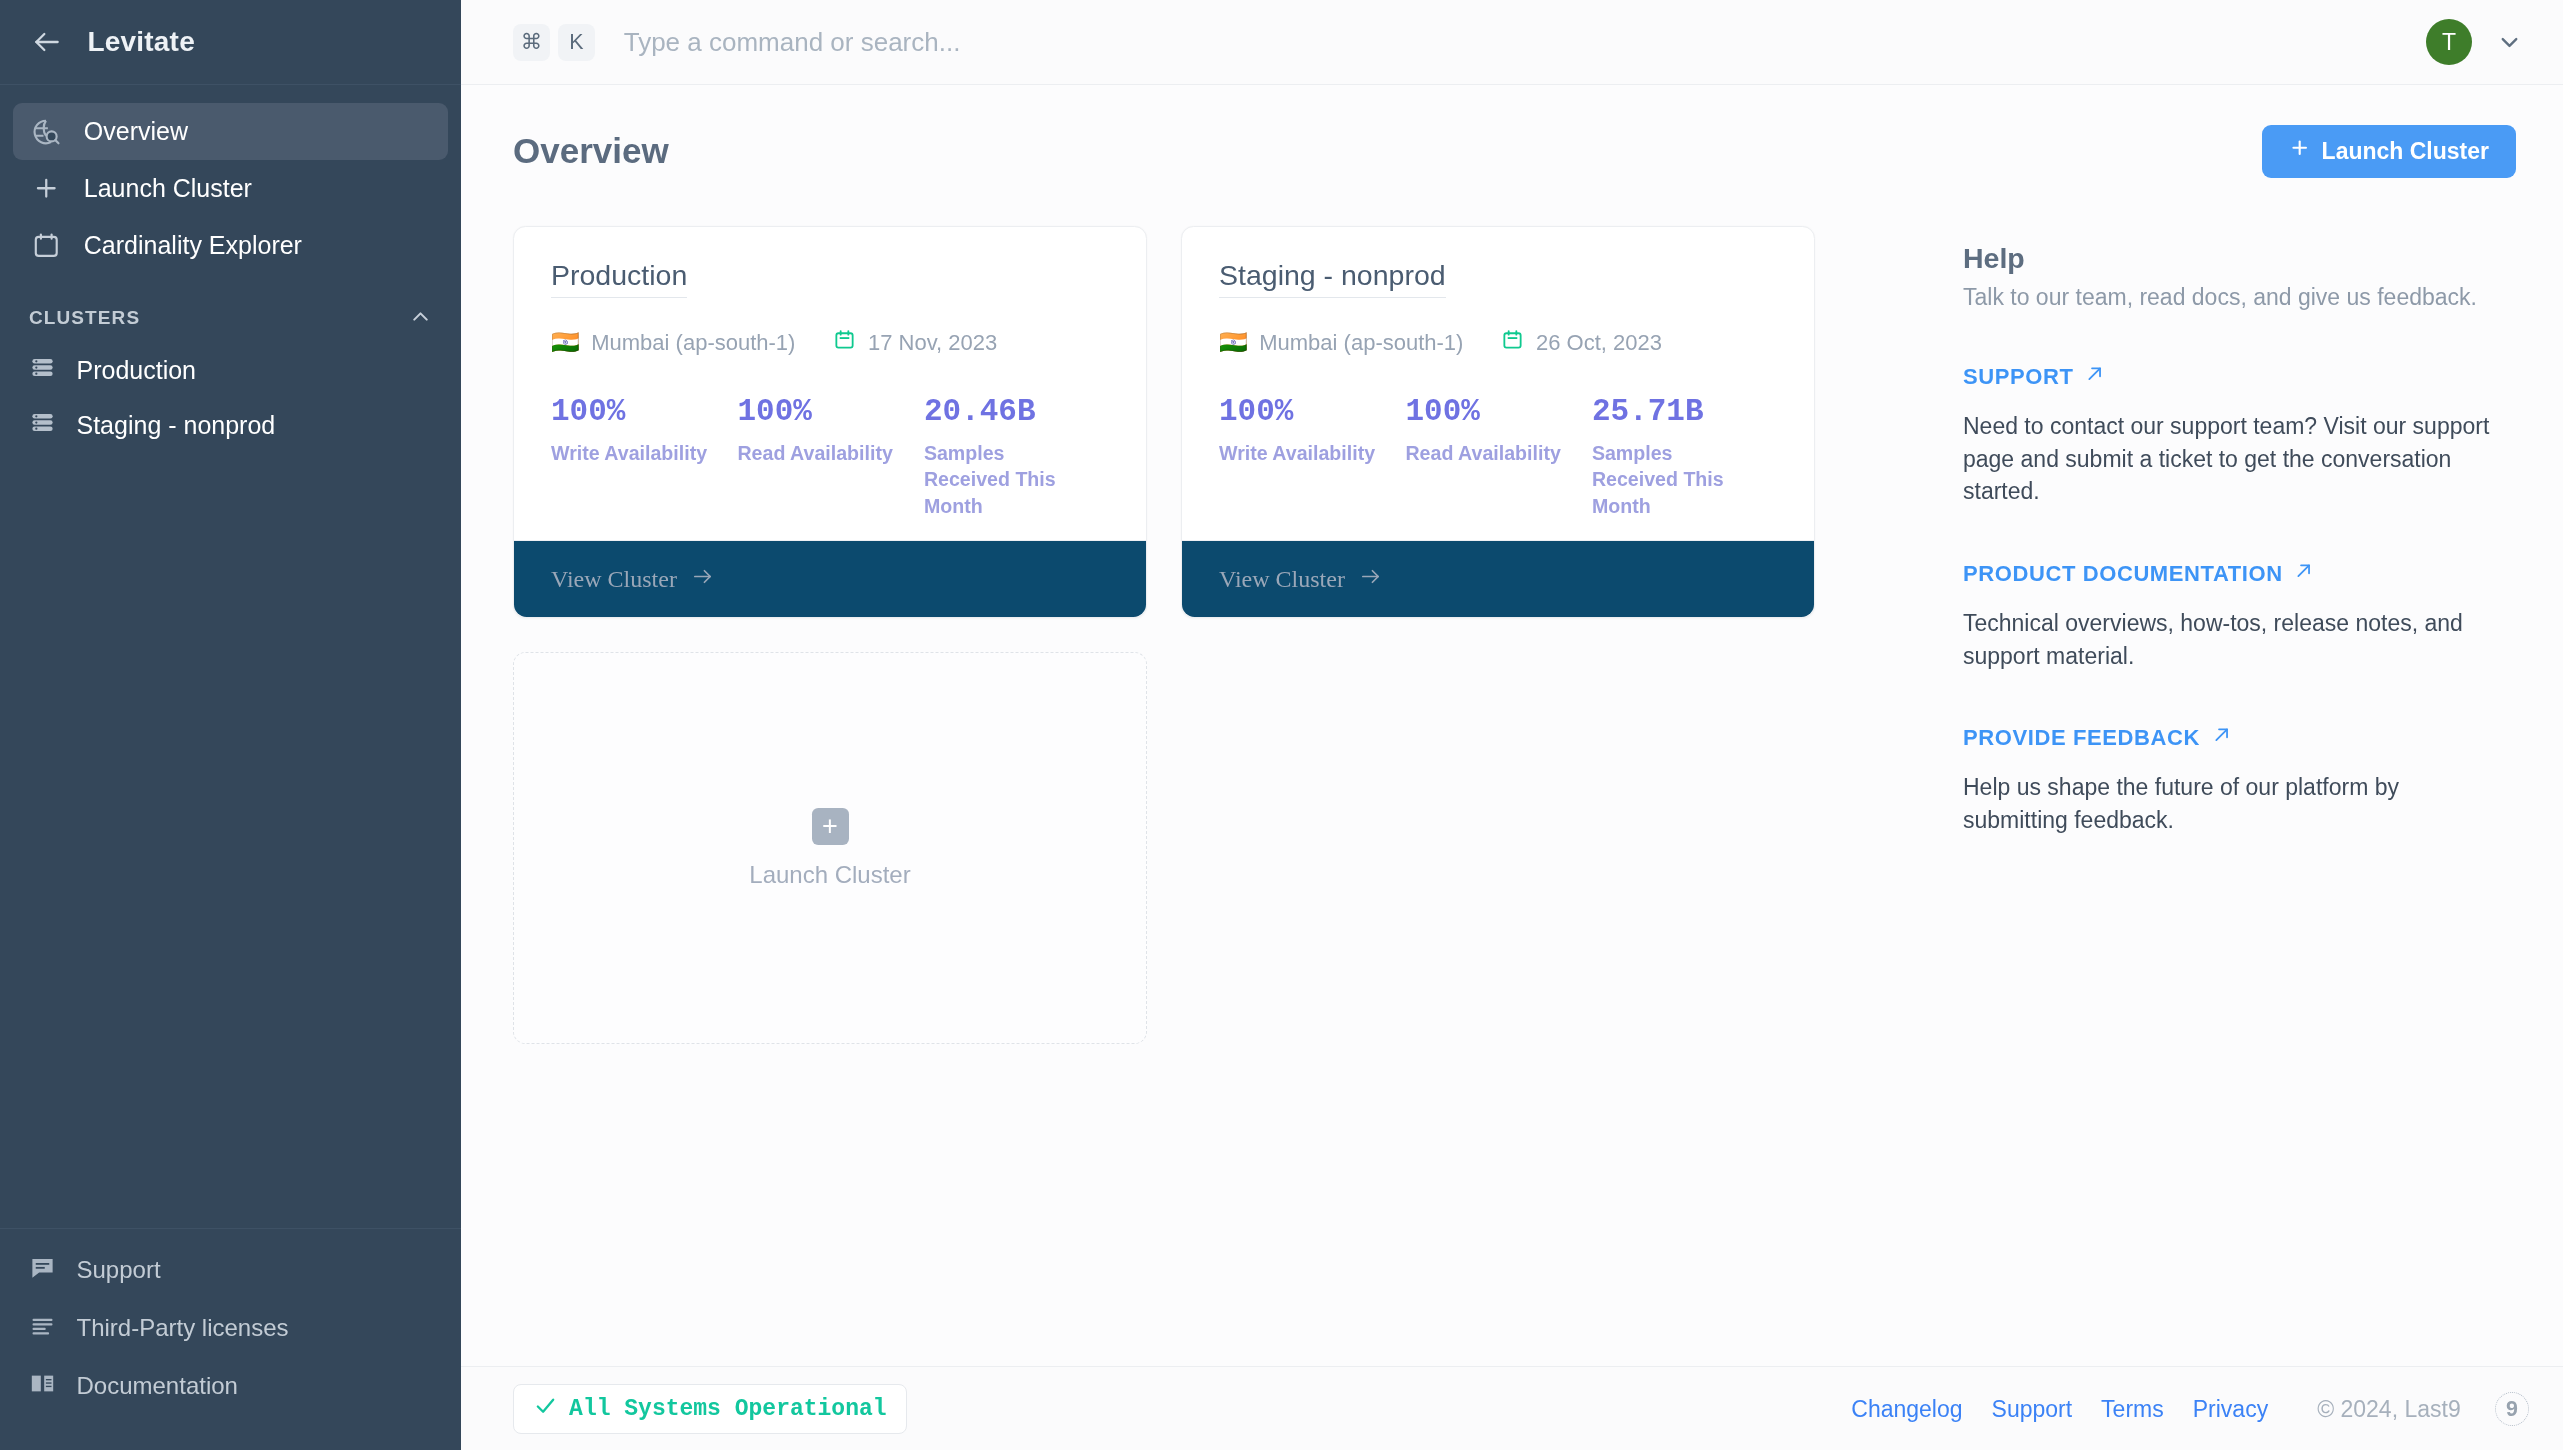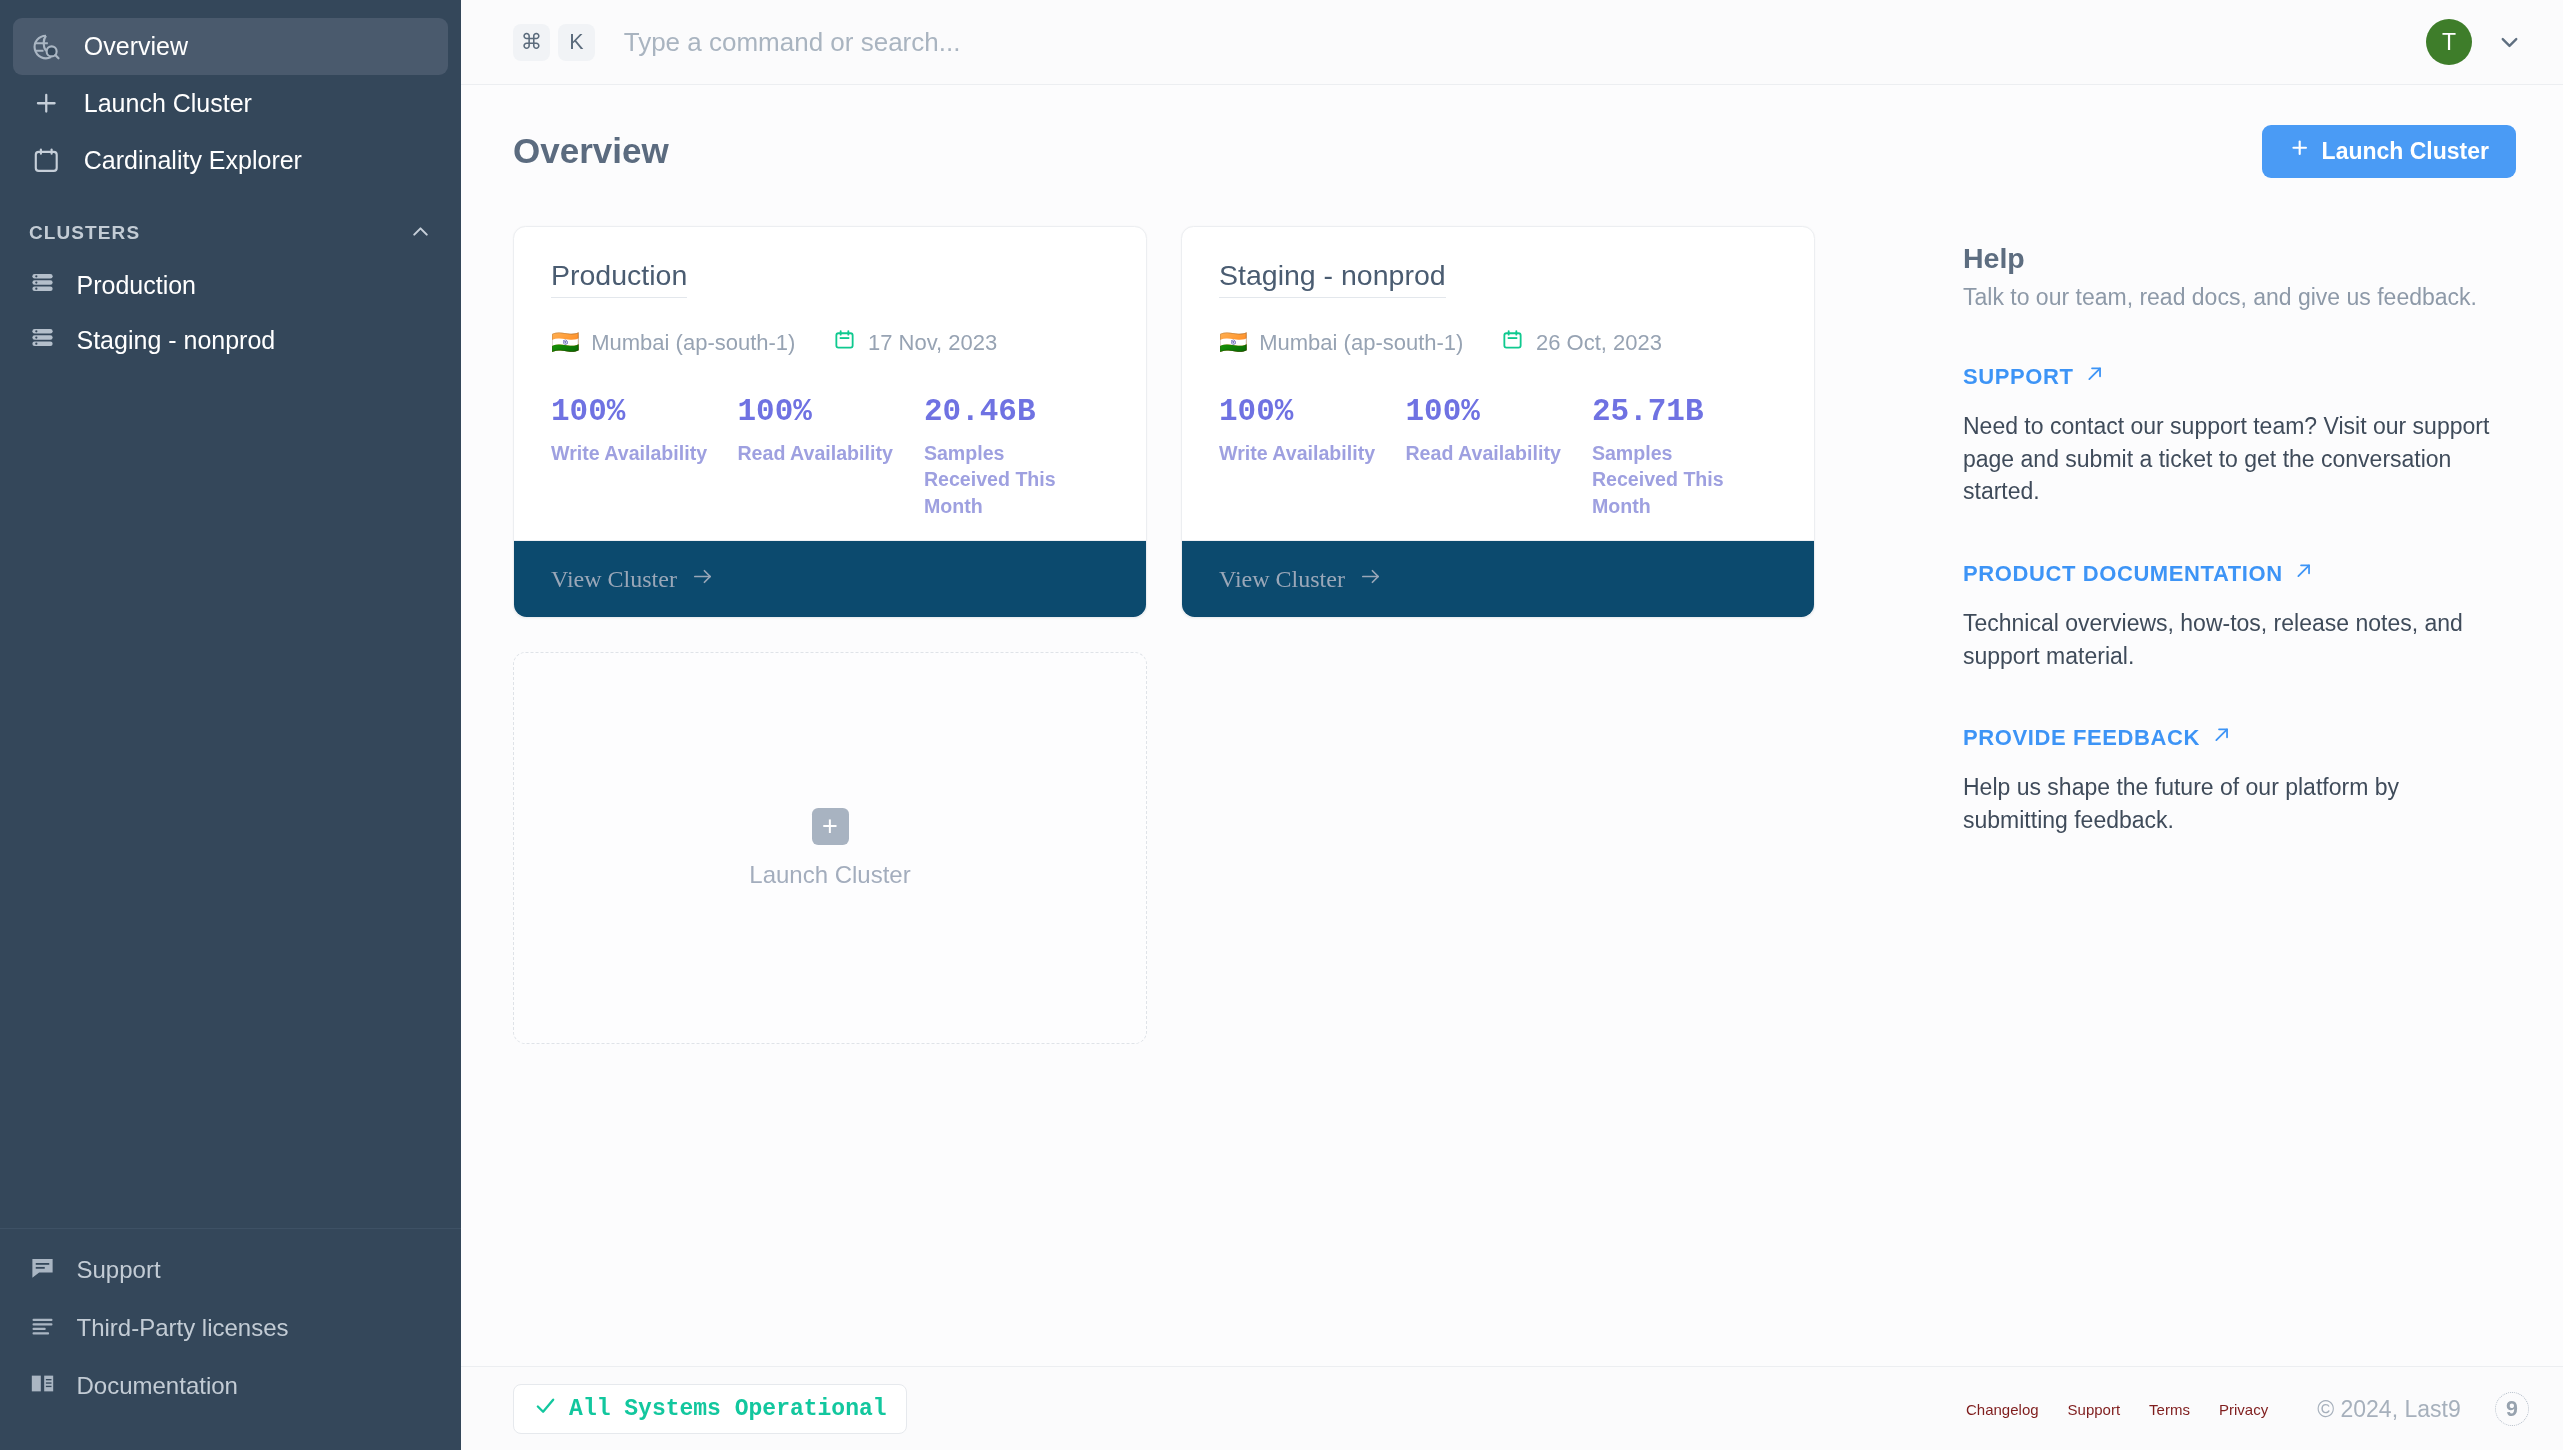--- a/index.html
+++ b/index.html
@@ -154,36 +154,45 @@
     display: flex; align-items: center; justify-content: space-between;
     padding: 0 34px 0 52px; flex-shrink: 0;
   }
   .status-pill {
     display: flex; align-items: center; gap: 12.5px;
     border: 0.9px solid #e6e9ed; border-radius: 8px; background: #ffffff;
     height: 50px; padding: 0 19.6px;
     color: #12c79e; font-size: 23px; font-weight: bold; cursor: pointer; font-family: Liberation Mono, monospace;
   }
   .footer-right { display: flex; align-items: center; gap: 29px; }
-  .f-link { color: #7f1d1d; font-size: 15px; cursor: pointer; }
+  .f-link { color: #3b82f6; font-size: 23px; cursor: pointer; }
   .copyright { color: #a6b0bc; font-size: 23px; margin-left: 20px; }
   .logo9 {
     width: 34px; height: 34px; border-radius: 50%;
     border: 1.8px dotted #b6bfca; color: #97a2ae;
     display: flex; align-items: center; justify-content: center;
     font-size: 21.4px; font-weight: bold; margin-left: 5.3px;
   }
 </style>
 </head>
 <body>
 
 <div class="app">
 
   <aside class="sidebar">
 
+    <div class="sb-header">
+      <span class="back-arrow">
+        <svg width="32" height="32" viewBox="0 0 24 24" fill="none" stroke="#cfd8e1" stroke-width="1.7" stroke-linecap="round" stroke-linejoin="round">
+          <line x1="20" y1="12" x2="4" y2="12"></line>
+            <polyline points="10,6 4,12 10,18"></polyline>
+        </svg>
+      </span>
+      <span class="brand">Levitate</span>
+    </div>
 
     <nav class="sb-nav">
       <div class="sb-item active">
         <span class="ico">
           <svg width="30" height="30" viewBox="0 0 24 24" fill="none" stroke="#aab6c3" stroke-width="1.7">
             <path d="M12 3a9 9 0 1 0 4 17"></path>
               <path d="M3.5 9h10M4 15h6"></path>
               <path d="M12 3c-2.5 3-2.5 9 0 12"></path>
             <circle cx="16.5" cy="15.5" r="4" fill="#34475a"></circle>
               <line x1="19.5" y1="18.5" x2="22" y2="21" stroke-linecap="round"></line>

